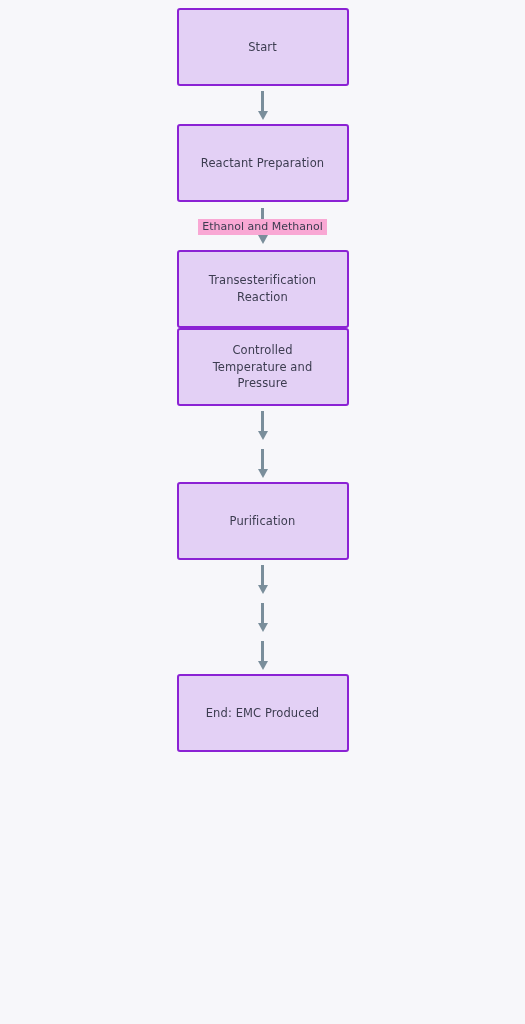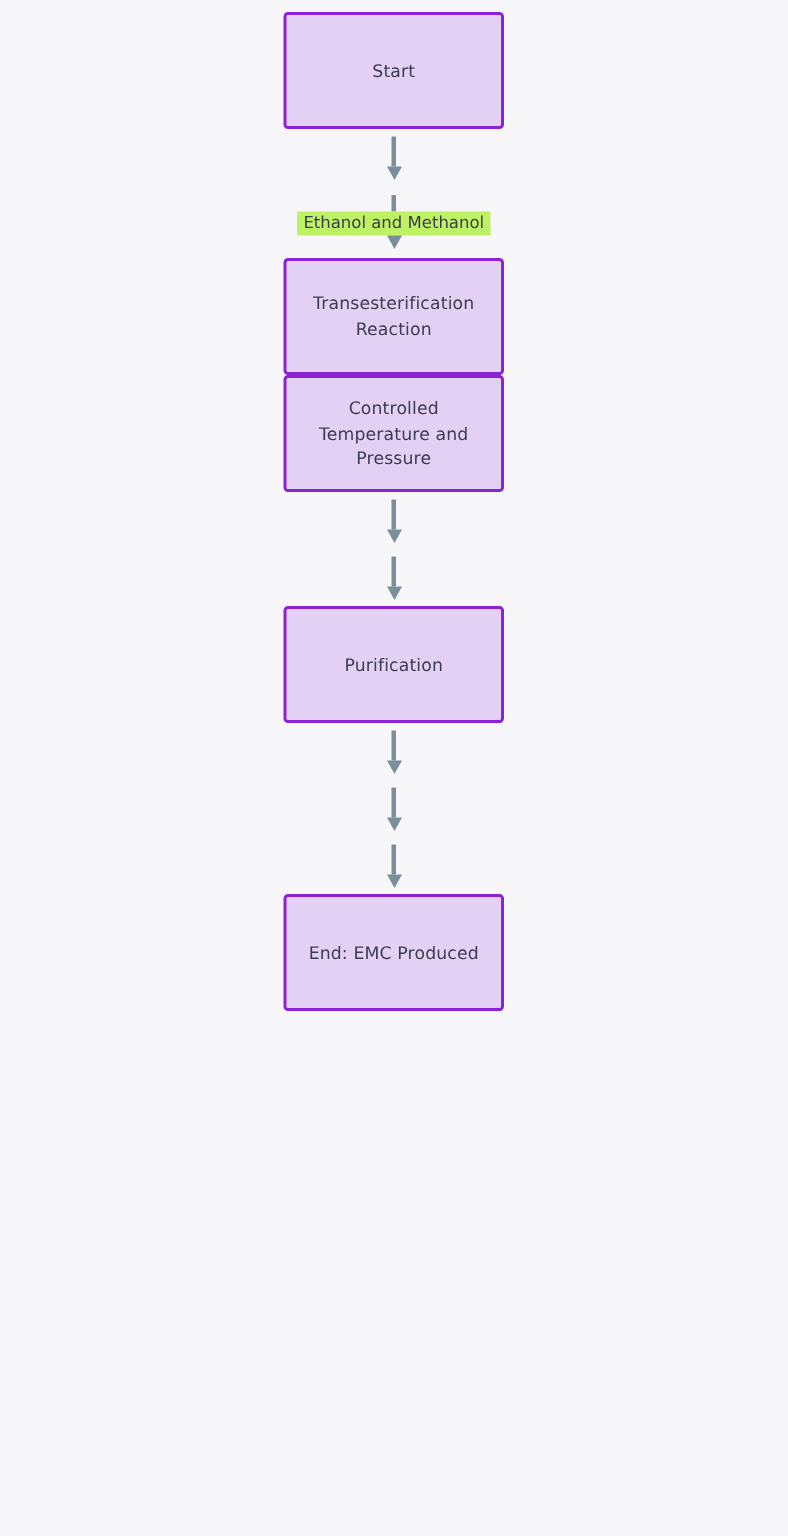--- a/index.html
+++ b/index.html
@@ -8,21 +8,21 @@
     background:#f7f7fa;
     font-family:"DejaVu Sans", sans-serif;
     overflow:hidden;
   }
   #flow{
     position:relative;
     width:525px;height:1024px;
     display:flex;flex-direction:column;align-items:center;
   }
   .node{
-    width:147px;
+    width:172px;
     min-height:78px;
     box-sizing:border-box;
     background:#e3d0f5;
     border:2px solid #8b22d4;
     border-radius:3px;
     display:flex;align-items:center;justify-content:center;
     text-align:center;
     color:#3c3c50;
     font-size:11.5px;
     line-height:1.45;
@@ -50,38 +50,41 @@
   .arrowhead{
     width:0;height:0;
     border-left:5.5px solid transparent;
     border-right:5.5px solid transparent;
     border-top:9px solid #7a8e9b;
     flex:none;
   }
   .edge-label{
     font-size:11px;
     color:#3c3c50;
-    background:#bef264;
+    background:#f9a8d4;
     padding:1px 4px;
     white-space:nowrap;
     line-height:1.3;
   }
   .gap-top{height:8px;}
 </style>
 </head>
 <body>
 
 <div id="flow">
     <div class="gap-top"></div>
     <div class="node">
       <span class="node-label">Start</span>
     </div>
     <div class="edge plain">
       <div class="stem"></div>
       <div class="arrowhead"></div>
+    </div>
+    <div class="node">
+      <span class="node-label">Reactant Preparation</span>
     </div>
     <div class="edge labeled">
       <div class="stem"></div>
       <div class="edge-label">Ethanol and Methanol</div>
       <div class="arrowhead"></div>
     </div>
     <div class="node">
       <span class="node-label">Transesterification
 Reaction</span>
     </div>

